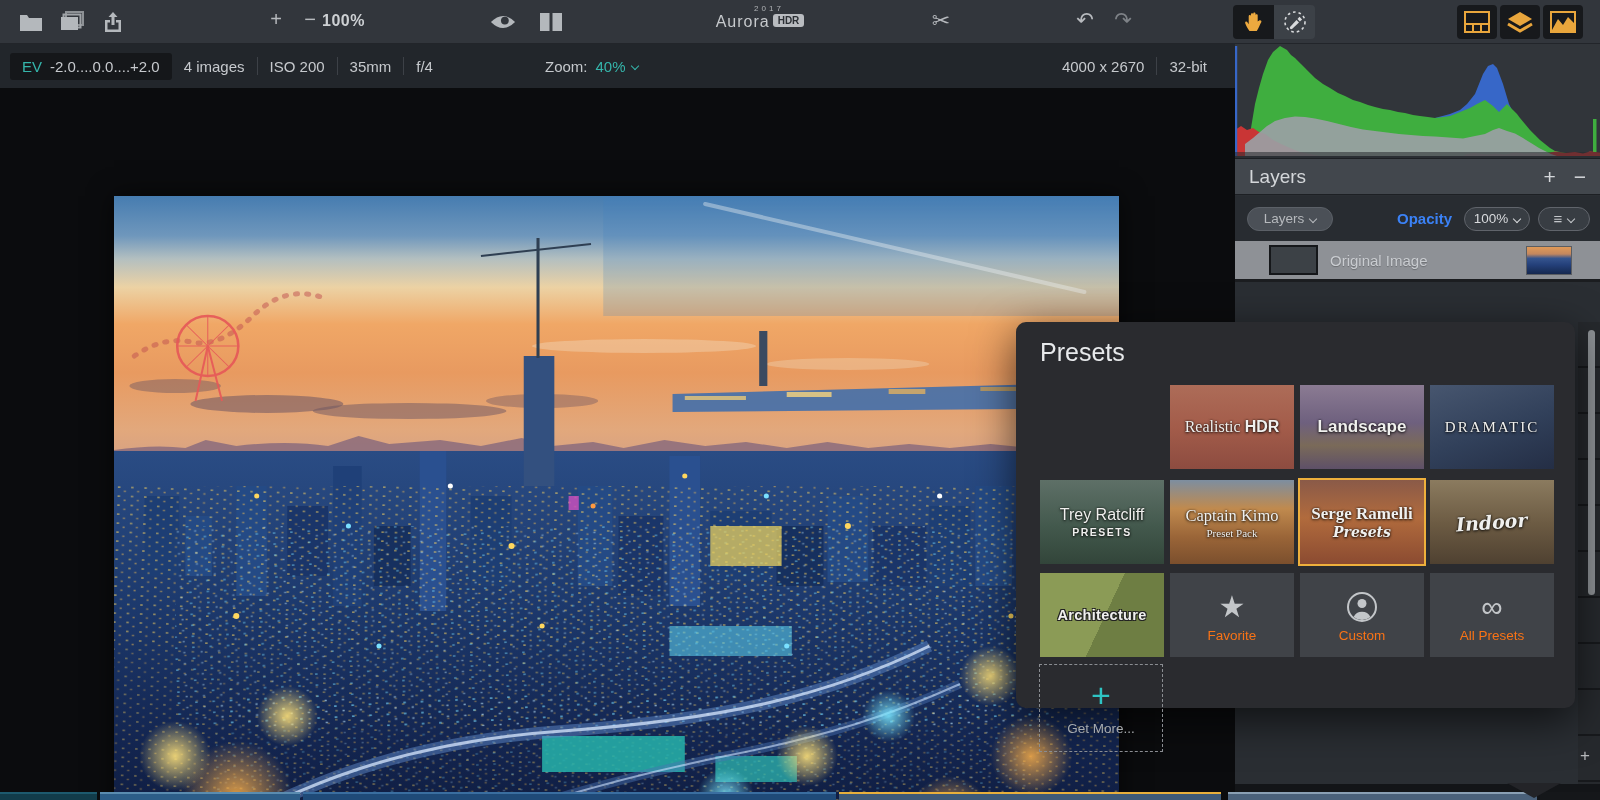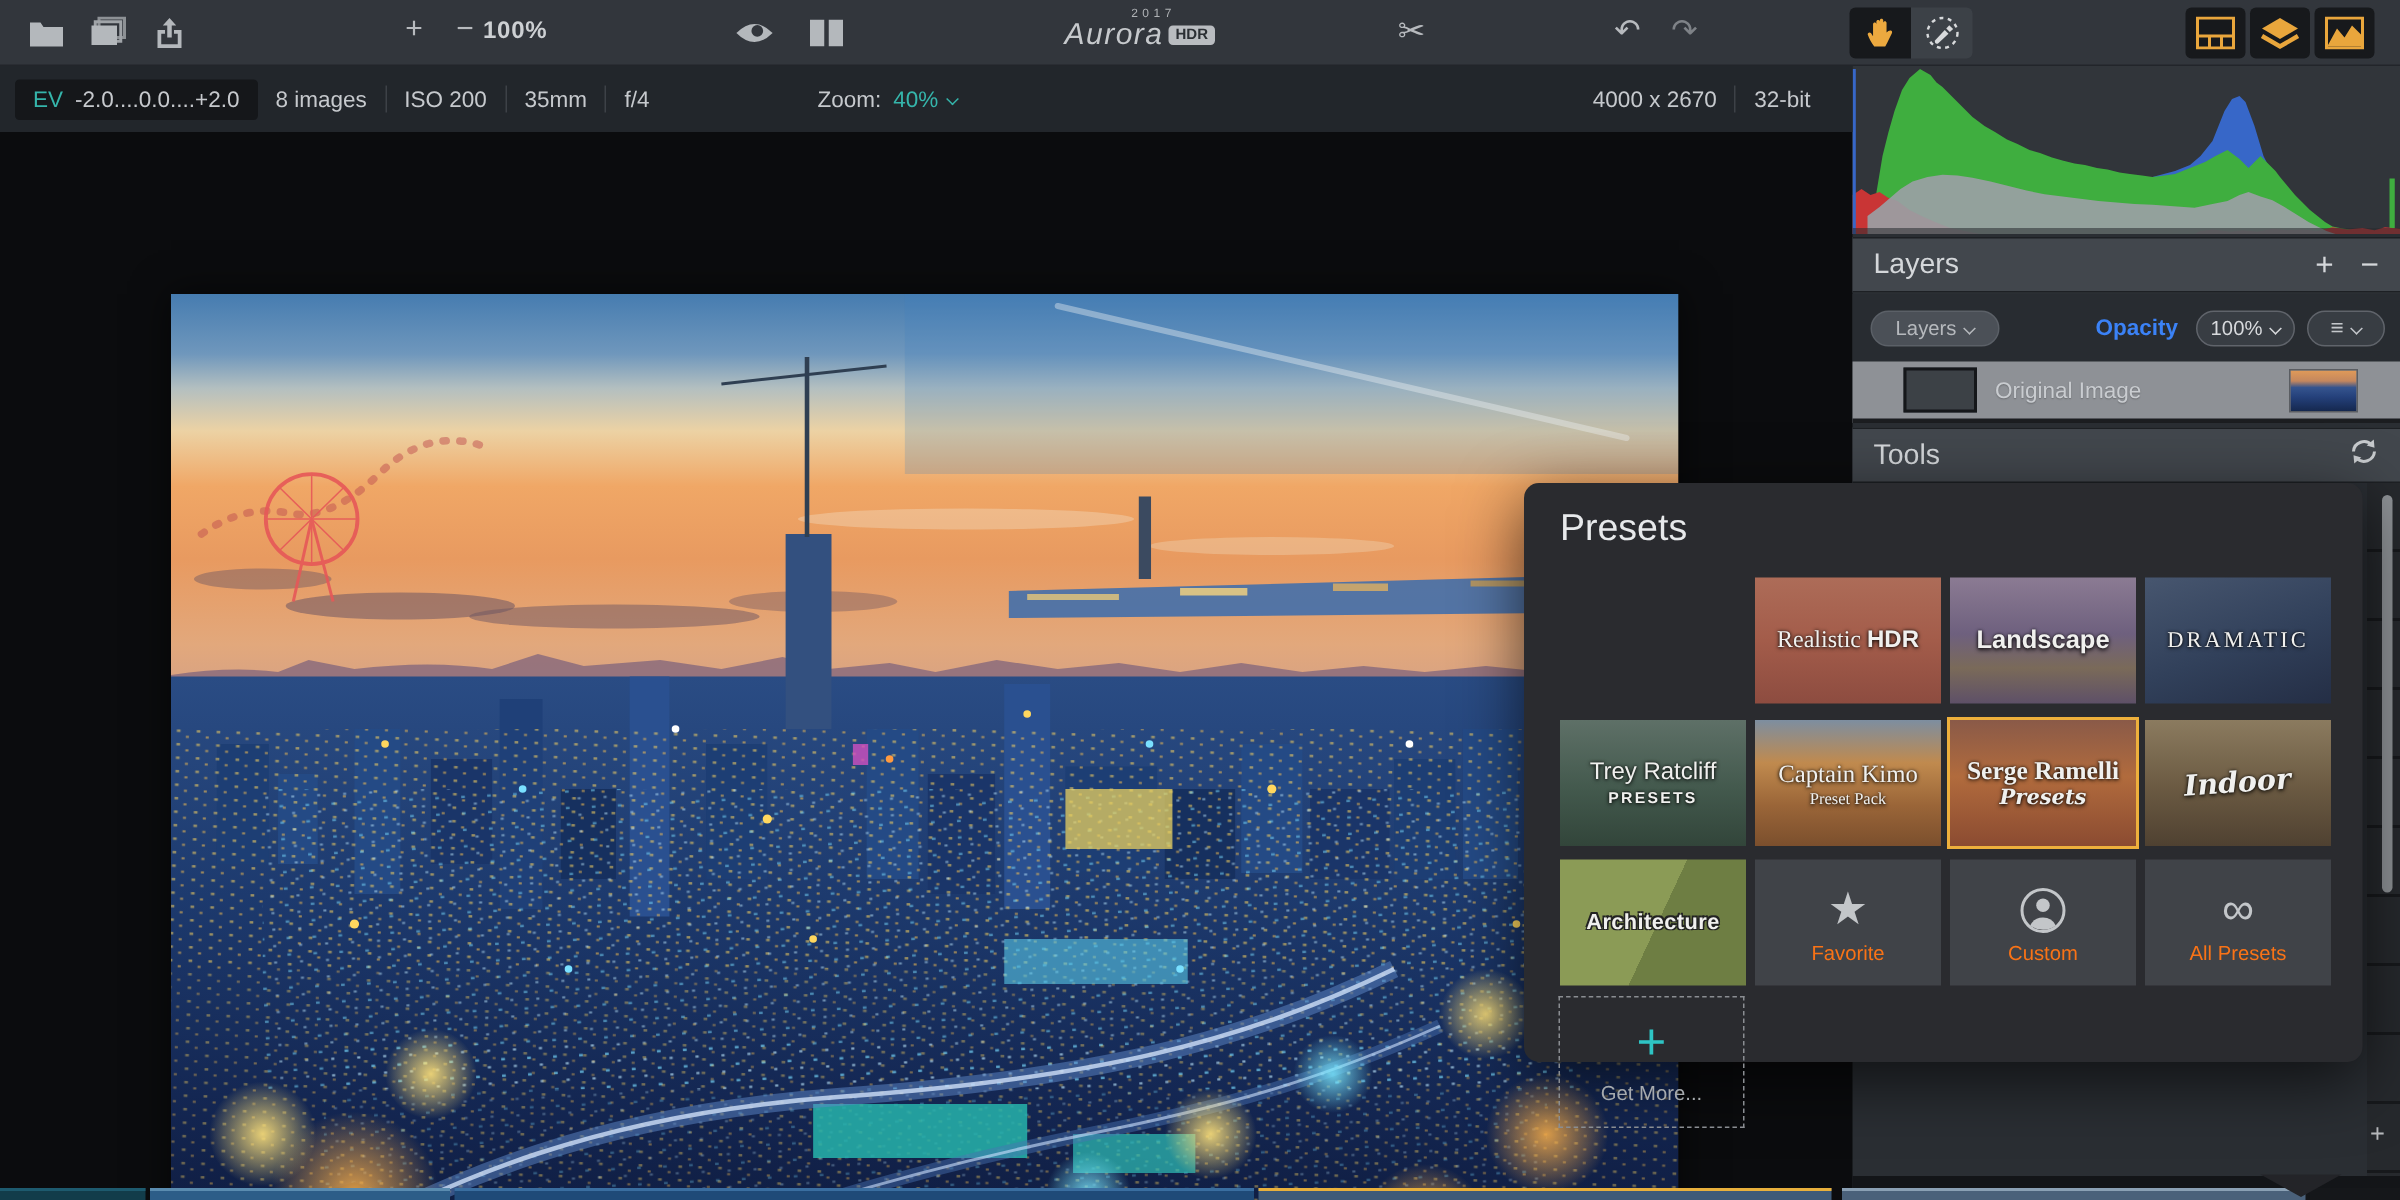--- a/index.html
+++ b/index.html
@@ -10,21 +10,21 @@
 
   
   #toolbar { left:0; top:0; width:1600px; height:44px; background:#32363c;
     border-bottom:1px solid #22252a; z-index:30; }
   .tb-icon { position:absolute; top:10px; width:26px; height:24px; color:#b4b8bc;
     display:flex; align-items:center; justify-content:center; }
   .tb-glyph { position:absolute; color:#b7babe; font-size:20px; top:8px; text-align:center; }
   #zoom-display { left:322px; top:12px; color:#cdd0d3; font-size:16px; font-weight:bold; letter-spacing:.5px; }
   #logo { left:690px; top:4px; width:140px; text-align:center; color:#c6c9cc; }
   #logo .yr { font-size:8px; letter-spacing:3px; color:#b0b3b6; display:block; margin-left:18px; }
-  #logo .nm { font-size:20px; font-weight:300; letter-spacing:1px; line-height:1;font-style:italic; }
+  #logo .nm { font-size:16px; font-weight:300; letter-spacing:1px; line-height:1; }
   #logo .badge { display:inline-block; background:#b9bcc0; color:#2b2f34; font-size:10px;
     font-weight:bold; border-radius:3px; padding:1px 5px; margin-left:3px; vertical-align:3px; }
   .tool-btn { position:absolute; top:5px; width:41px; height:34px; display:flex;
     align-items:center; justify-content:center; }
   #hand-btn { left:1233px; background:#17191c; border-radius:4px 0 0 4px; }
   #brush-btn { left:1274px; background:#3c4147; border-radius:0 4px 4px 0; }
   .panel-toggle { position:absolute; top:5px; width:40px; height:34px; background:#17191c;
     border-radius:4px; display:flex; align-items:center; justify-content:center; }
 
   
@@ -350,21 +350,21 @@
     <div class="panel-toggle" style="left:1543px">
       <svg width="26" height="22" viewBox="0 0 26 22">
           <rect x="1" y="1" width="24" height="20" fill="none" stroke="#e9a63c" stroke-width="2"></rect>
           <path d="M2 19 L8 8 L13 14 L18 6 L24 12 V20 H2 z" fill="#e9a63c"></path>
         </svg>
     </div>
   </div>
 
   <div id="infobar" class="abs">
     <span id="ev-chip"><span class="ev">EV</span><span>-2.0....0.0....+2.0</span></span>
-    <span class="ib-item">8 images</span>
+    <span class="ib-item">4 images</span>
     <span class="ib-div"></span>
     <span class="ib-item">ISO 200</span>
     <span class="ib-div"></span>
     <span class="ib-item">35mm</span>
     <span class="ib-div"></span>
     <span class="ib-item">f/4</span>
     <span id="zoom-group">
       <span>Zoom:</span>
       <span id="zoom-val">40%</span>
       <span class="chev" style="color:#35b5ab"></span>
@@ -413,31 +413,20 @@
         <span class="chev"></span>
       </span>
   </div>
 
   <div id="layer-row" class="abs">
     <span id="layer-swatch"></span>
     <span id="layer-name">Original Image</span>
     <span id="layer-thumb"></span>
   </div>
 
-  <div class="panel-header" id="tools-header">
-    <span>Tools</span>
-    <span id="tools-refresh">
-      <svg width="20" height="18" viewBox="0 0 20 18">
-          <path d="M3 9 a7 7 0 0 1 12.2-4.2" fill="none" stroke="#c8cbce" stroke-width="2"></path>
-          <polygon points="16.5,1 17,6.5 11.8,5" fill="#c8cbce"></polygon>
-          <path d="M17 9 a7 7 0 0 1 -12.2,4.2" fill="none" stroke="#c8cbce" stroke-width="2"></path>
-          <polygon points="3.5,17 3,11.5 8.2,13" fill="#c8cbce"></polygon>
-        </svg>
-    </span>
-  </div>
 
   <div id="tools-strip" class="abs"></div>
   <div id="tools-scrollbar" class="abs"></div>
   <span id="strip-plus" class="abs">+</span>
   <div id="below-popup" class="abs"></div>
 
   <div id="presets-popup" class="abs">
     <div id="presets-title">Presets</div>
 
     <div class="tile c3 r1 bg-landscape">

